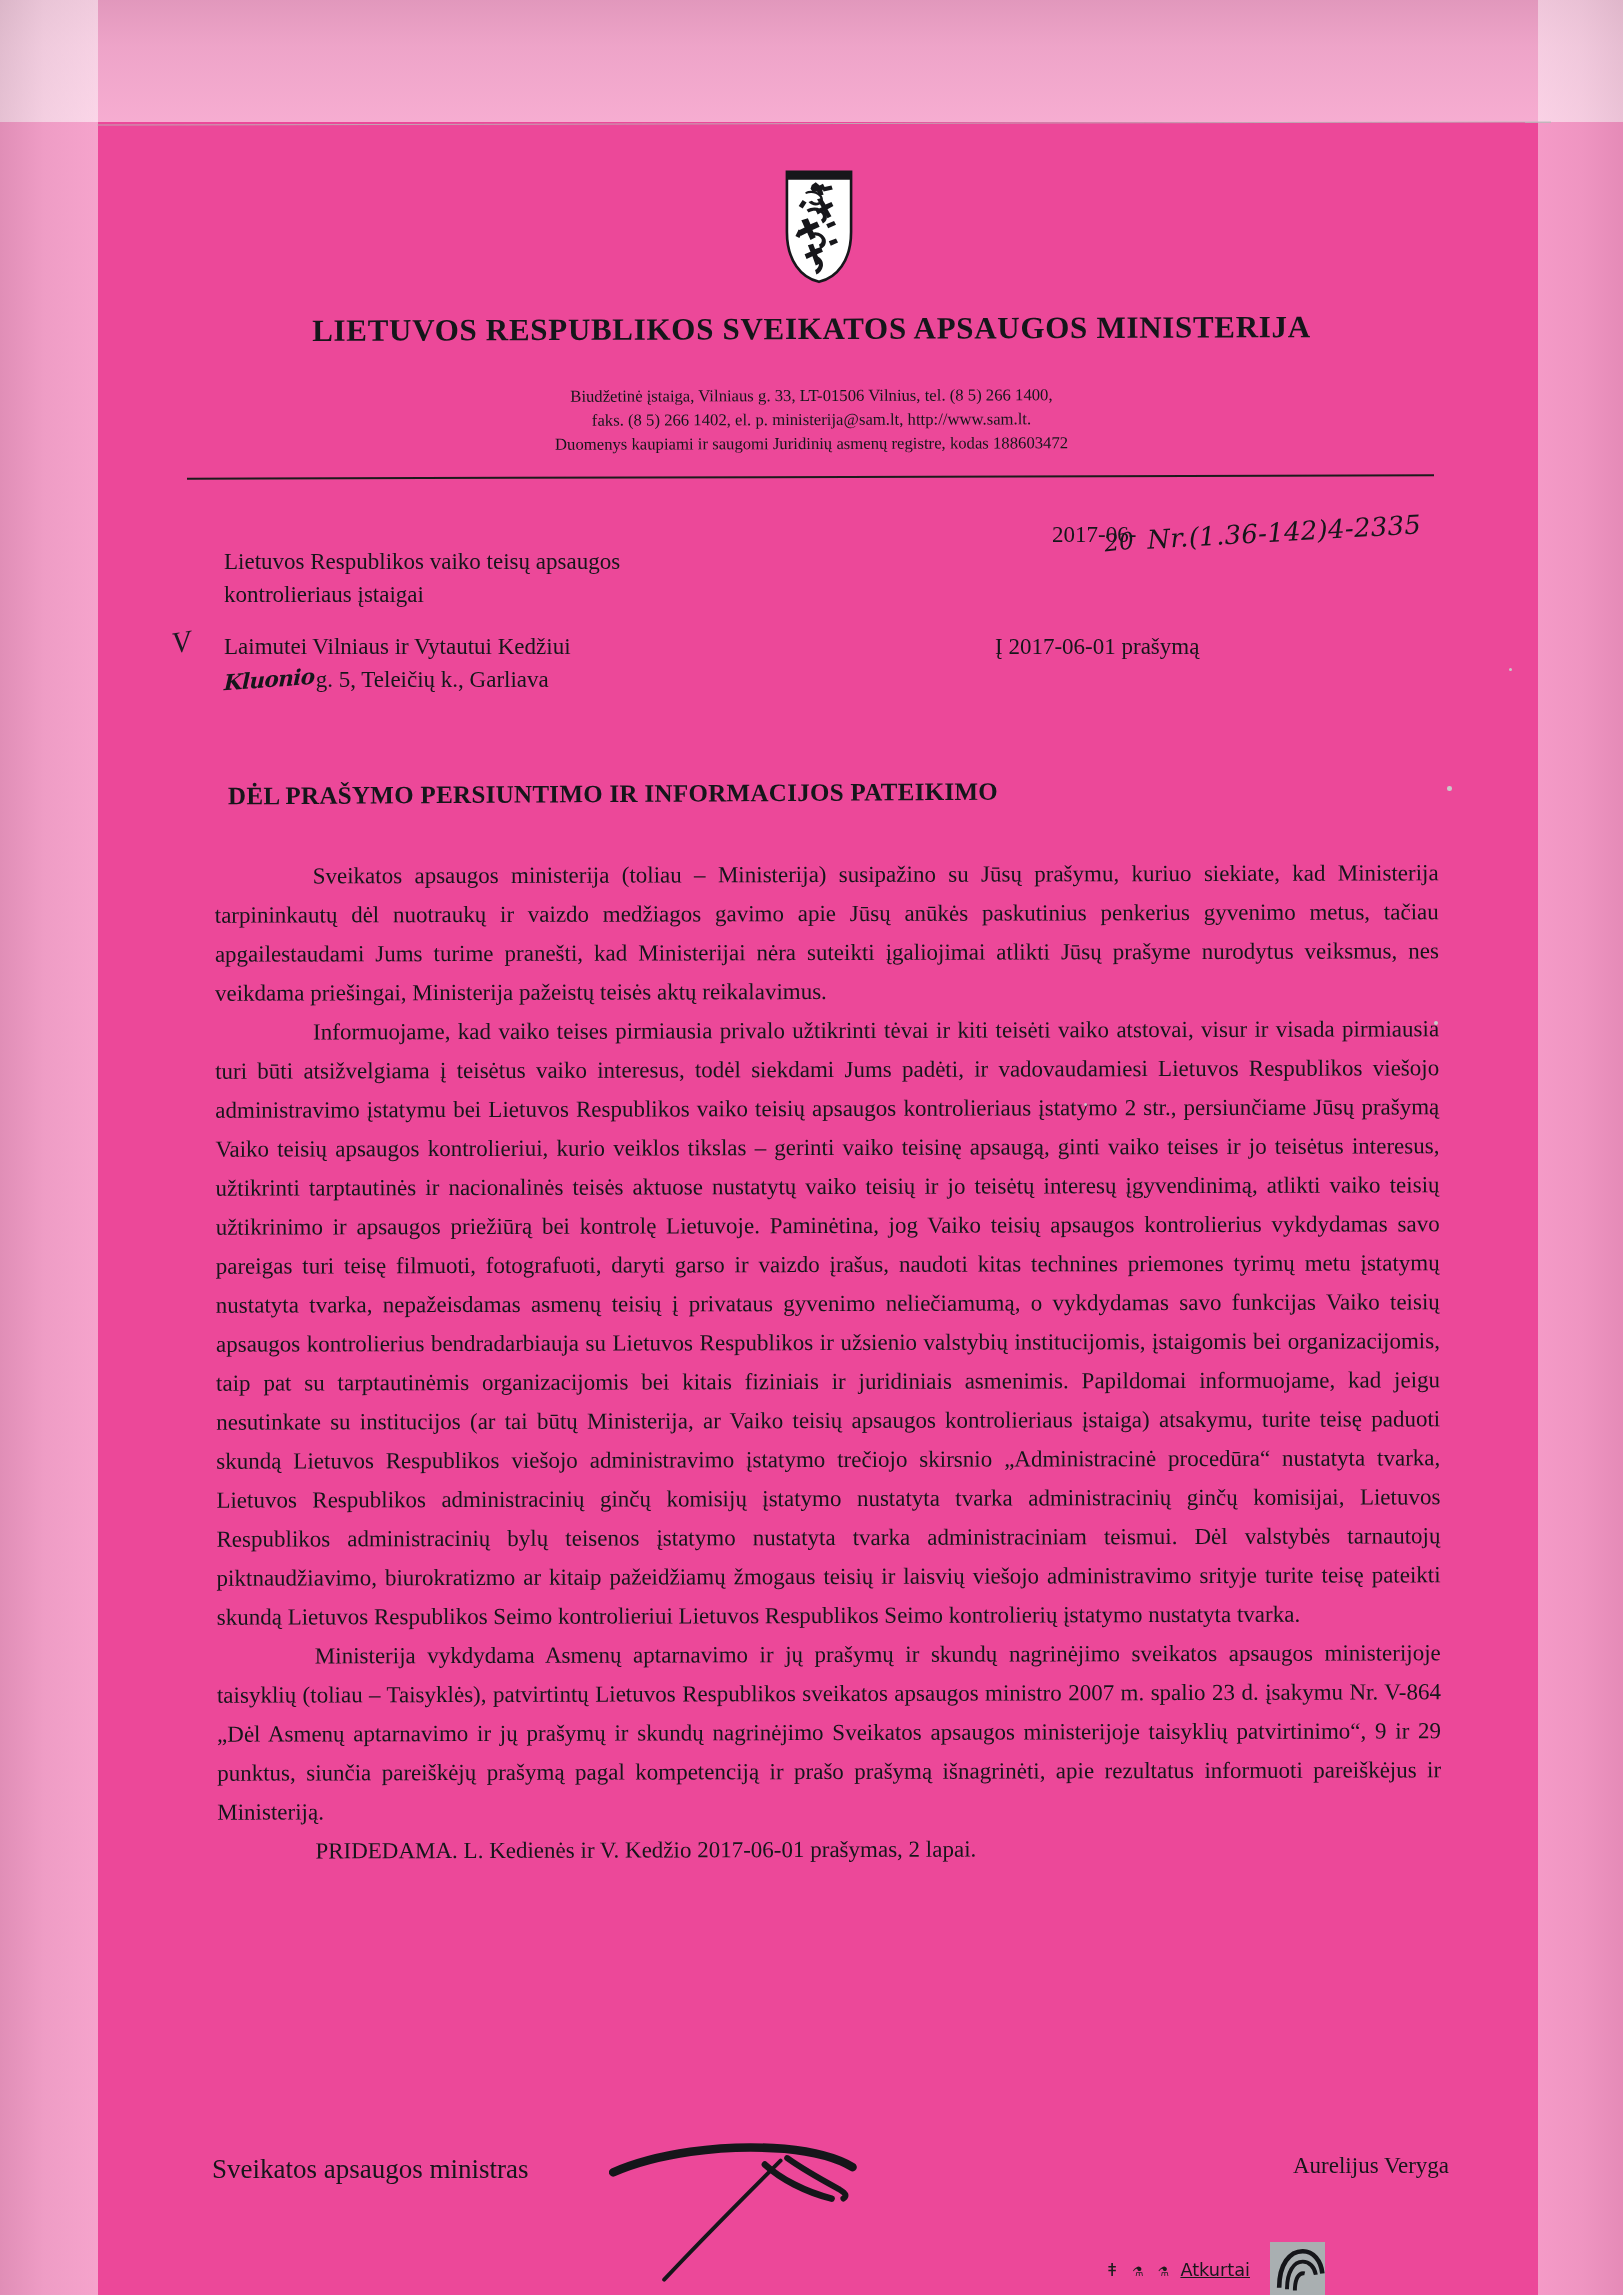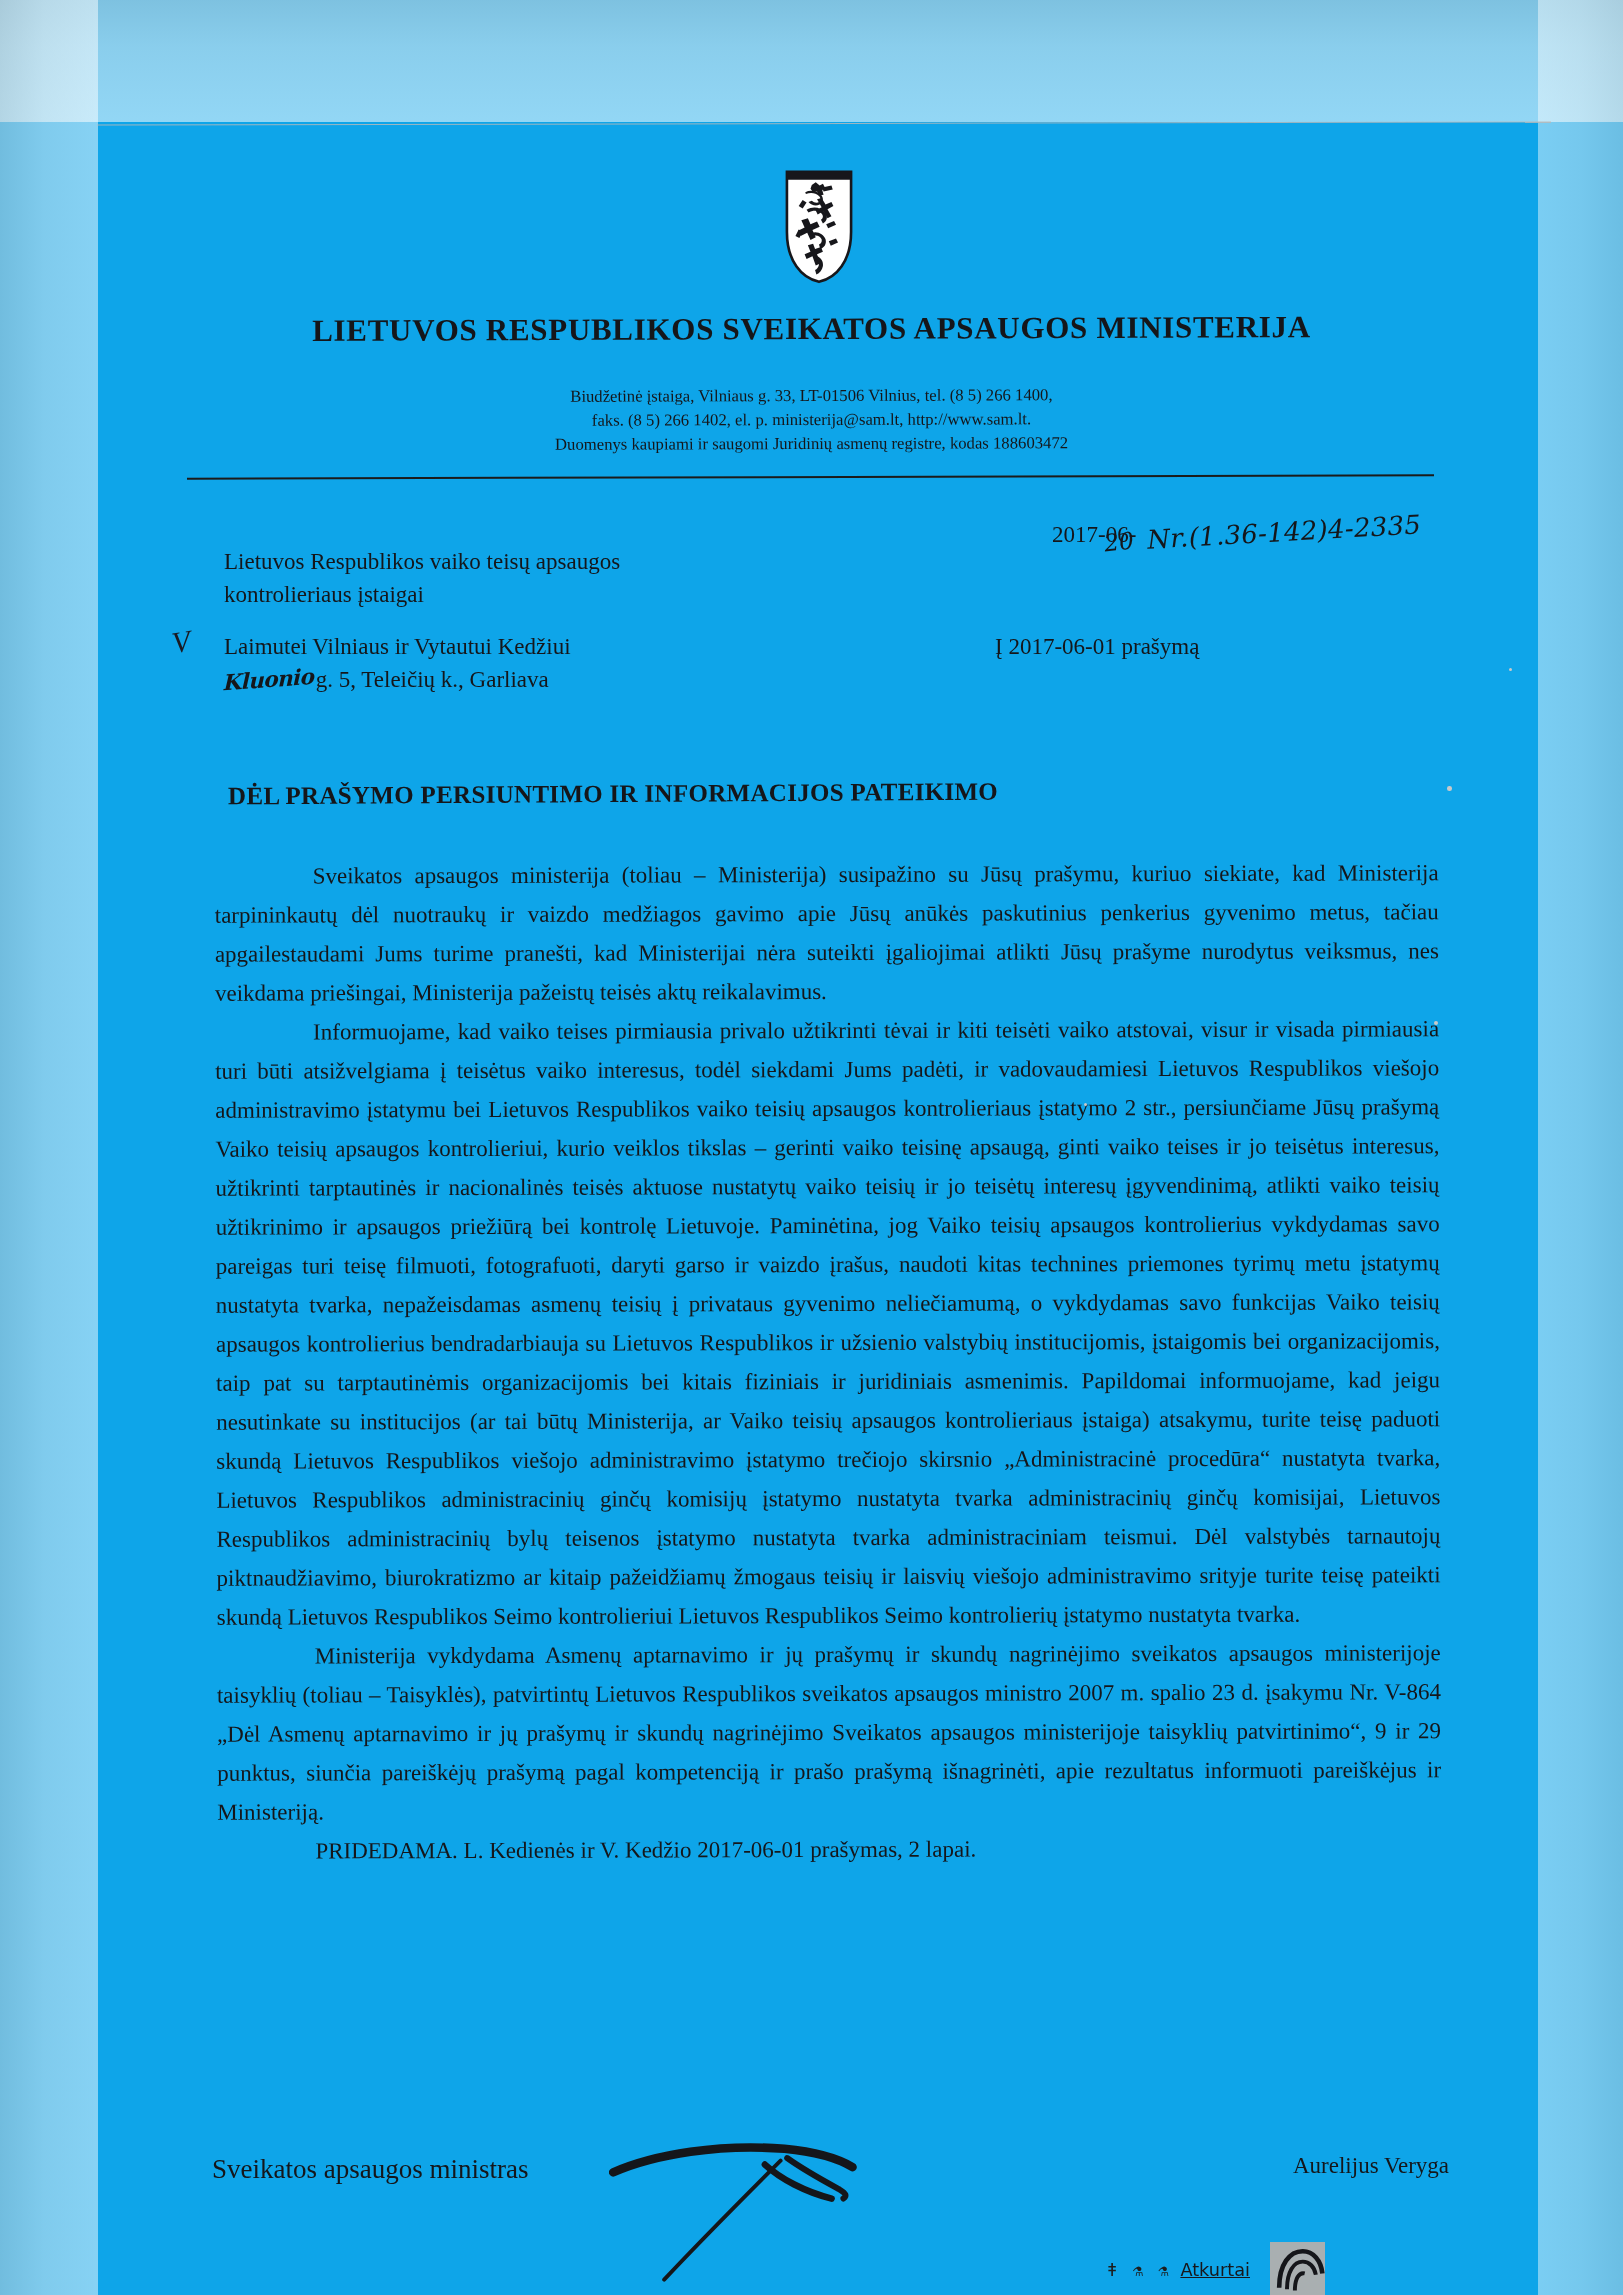--- a/index.html
+++ b/index.html
@@ -4,21 +4,21 @@
 <style>
   html, body {
     margin: 0;
     padding: 0;
     background: #7a7a7a;
   }
   .page {
     position: relative;
     width: 1623px;
     height: 2295px;
-    background: #0ea5e9;
+    background: #ec4899;
     overflow: hidden;
     font-family: "Liberation Serif", "DejaVu Serif", serif;
     color: #15161a;
   }
 
   
   .scan-edge-top {
     position: absolute;
     left: 0; top: 0; right: 0; height: 122px;
     background: linear-gradient(180deg,#d9d9d9 0%, #efefef 38%, #ffffff 100%);

